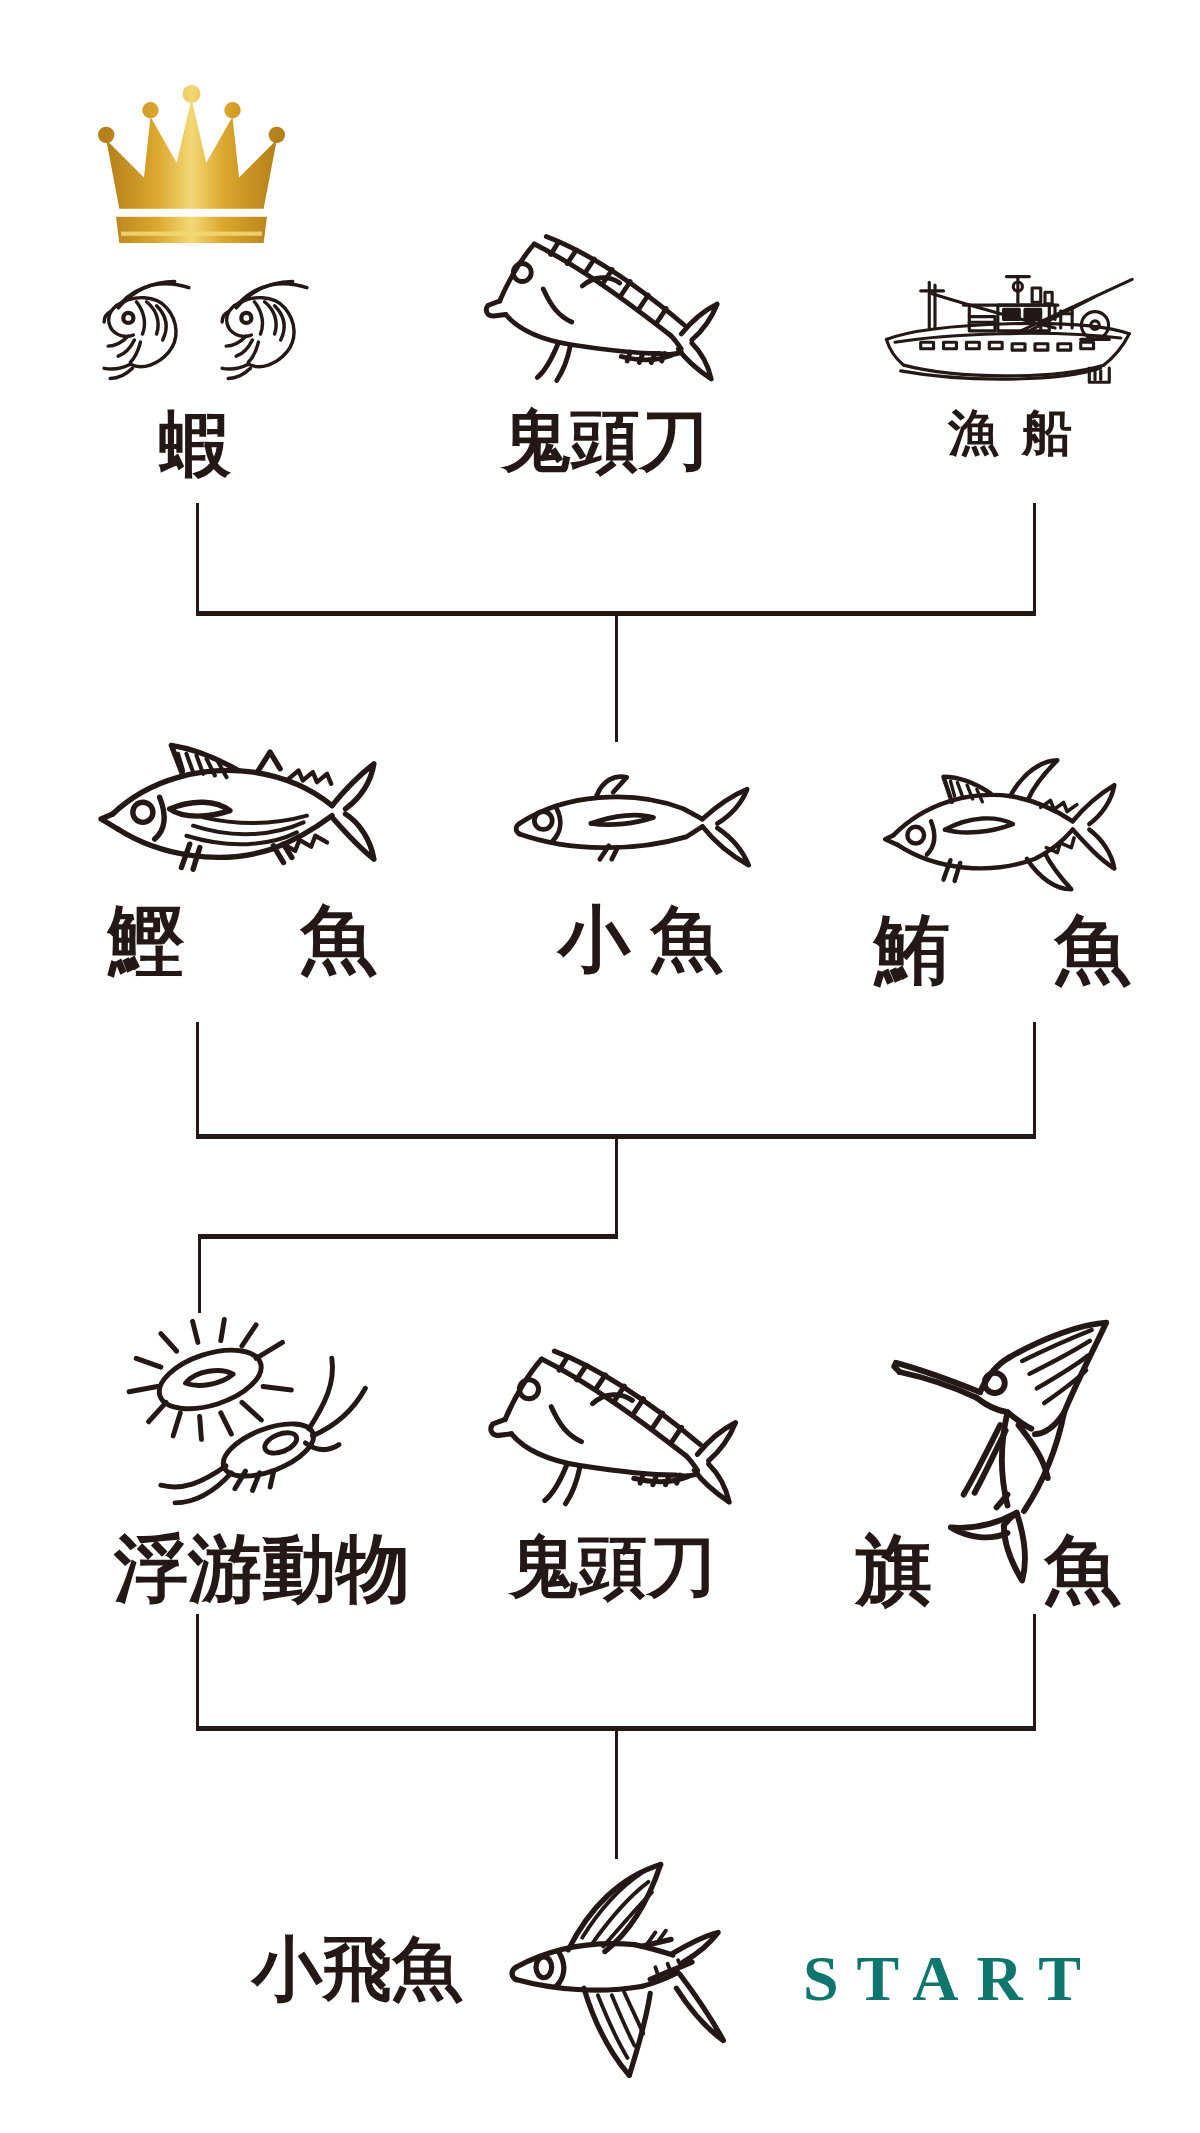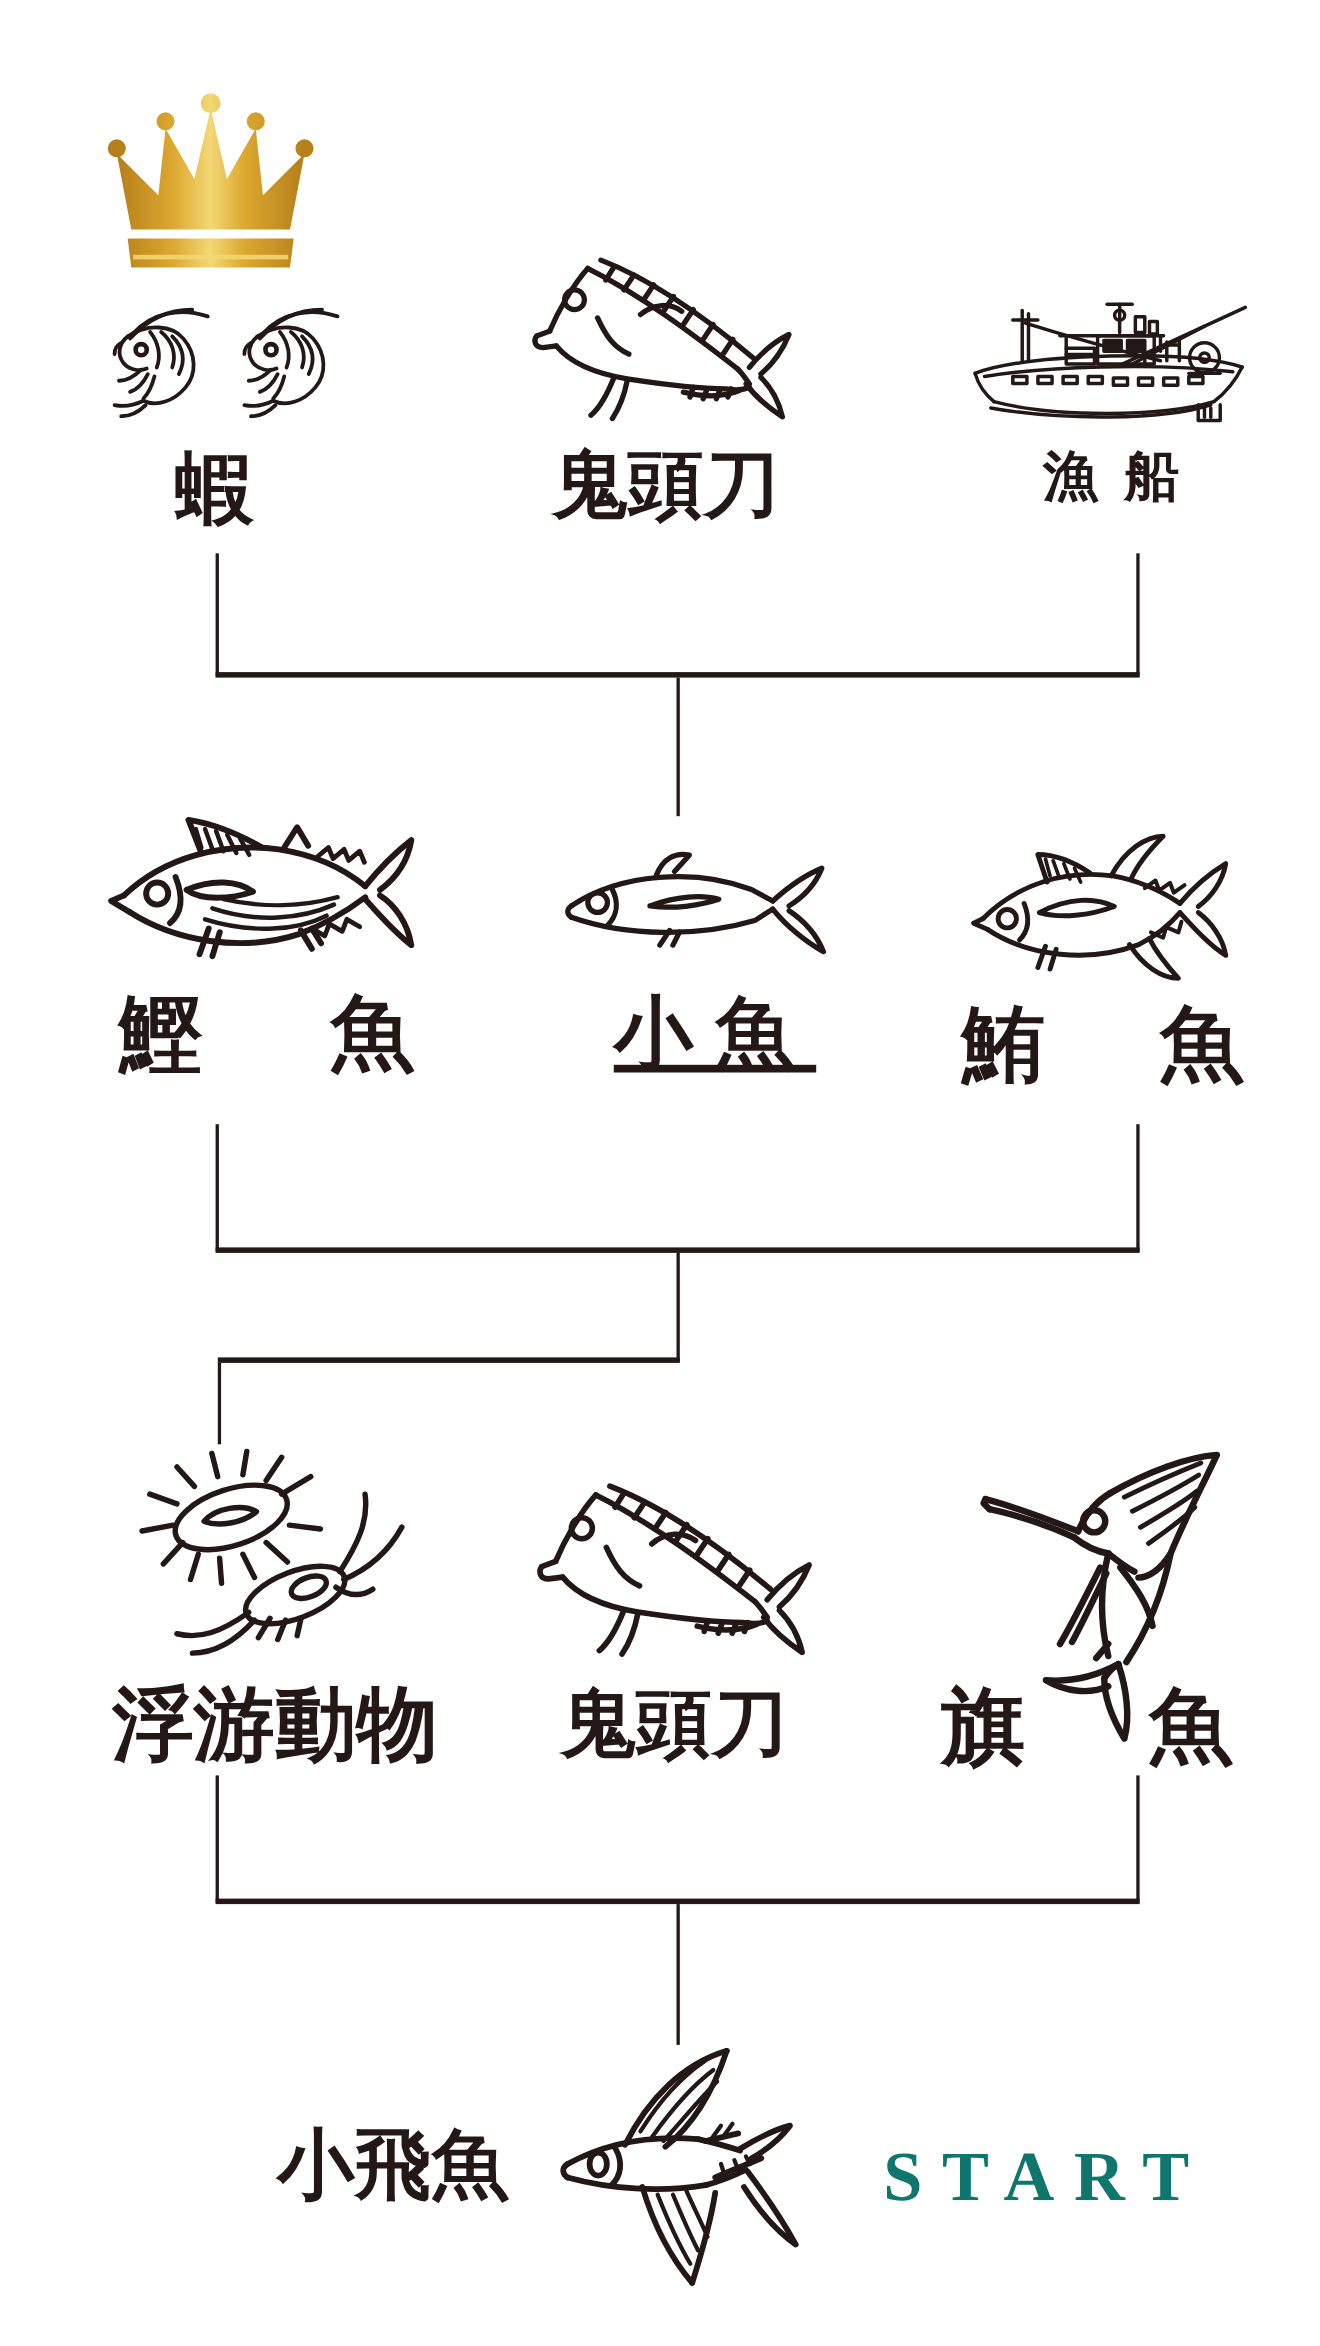--- a/index.html
+++ b/index.html
@@ -4,21 +4,21 @@
 <style>
   html,body{margin:0;padding:0;background:#fff;}
   .stage{position:relative;width:1200px;height:2133px;background:#fff;overflow:hidden;
          font-family:"Liberation Serif","DejaVu Serif",serif;color:#231815;}
   .node{position:absolute;margin:0;padding:0;}
   .node svg{position:absolute;overflow:visible;}
   .lbl{position:absolute;font-weight:700;color:#231815;text-align:center;line-height:1.02;
        font-family:"Liberation Serif","DejaVu Serif",serif;white-space:nowrap;}
   .lbl.spread{display:flex;justify-content:space-between;text-align:justify;white-space:normal;}
   .lbl.gap2{letter-spacing:24px;text-indent:24px;}
-  .lbl.gap1{letter-spacing:20px;text-indent:20px;text-decoration:underline;}
+  .lbl.gap1{letter-spacing:20px;text-indent:20px;}
   .line{position:absolute;background:#231815;}
   .start-word{position:absolute;font-weight:700;text-align:center;letter-spacing:0.28em;
        text-indent:0.28em;color:#0f766e;}
   .hidden-defs{position:absolute;width:0;height:0;overflow:hidden;}
 </style>
 </head>
 <body>
 
 <svg class="hidden-defs" xmlns="http://www.w3.org/2000/svg" aria-hidden="true">
 <defs>
@@ -361,21 +361,21 @@
   <div class="line" style="left:1033px;top:1022px;width:3px;height:116px"></div>
   <div class="line" style="left:196px;top:1134px;width:840px;height:5px"></div>
   <div class="line" style="left:615px;top:1139px;width:3px;height:99px"></div>
   <div class="line" style="left:198px;top:1234px;width:420px;height:5px"></div>
   <div class="line" style="left:198px;top:1239px;width:3px;height:74px"></div>
 
   <figure class="node" style="left:100px;top:1310px;width:300px;height:296px">
     <svg style="left:10px;top:6px;width:278px;height:208px">
         <use href="#sym-plankton"></use>
       </svg>
-    <figcaption class="lbl" style="left:0;top:222px;width:300px;font-size:74px">浮游動物</figcaption>
+    <figcaption class="lbl" style="left:12px;top:222px;width:300px;font-size:74px">浮游動物</figcaption>
   </figure>
 
   <figure class="node" style="left:465px;top:1336px;width:295px;height:272px">
     <svg style="left:9px;top:4px;width:280px;height:178px">
         <use href="#sym-mahi"></use>
       </svg>
     <figcaption class="lbl" style="left:0;top:196px;width:295px;font-size:69px">鬼頭刀</figcaption>
   </figure>
 
   <figure class="node" style="left:845px;top:1300px;width:310px;height:306px">

